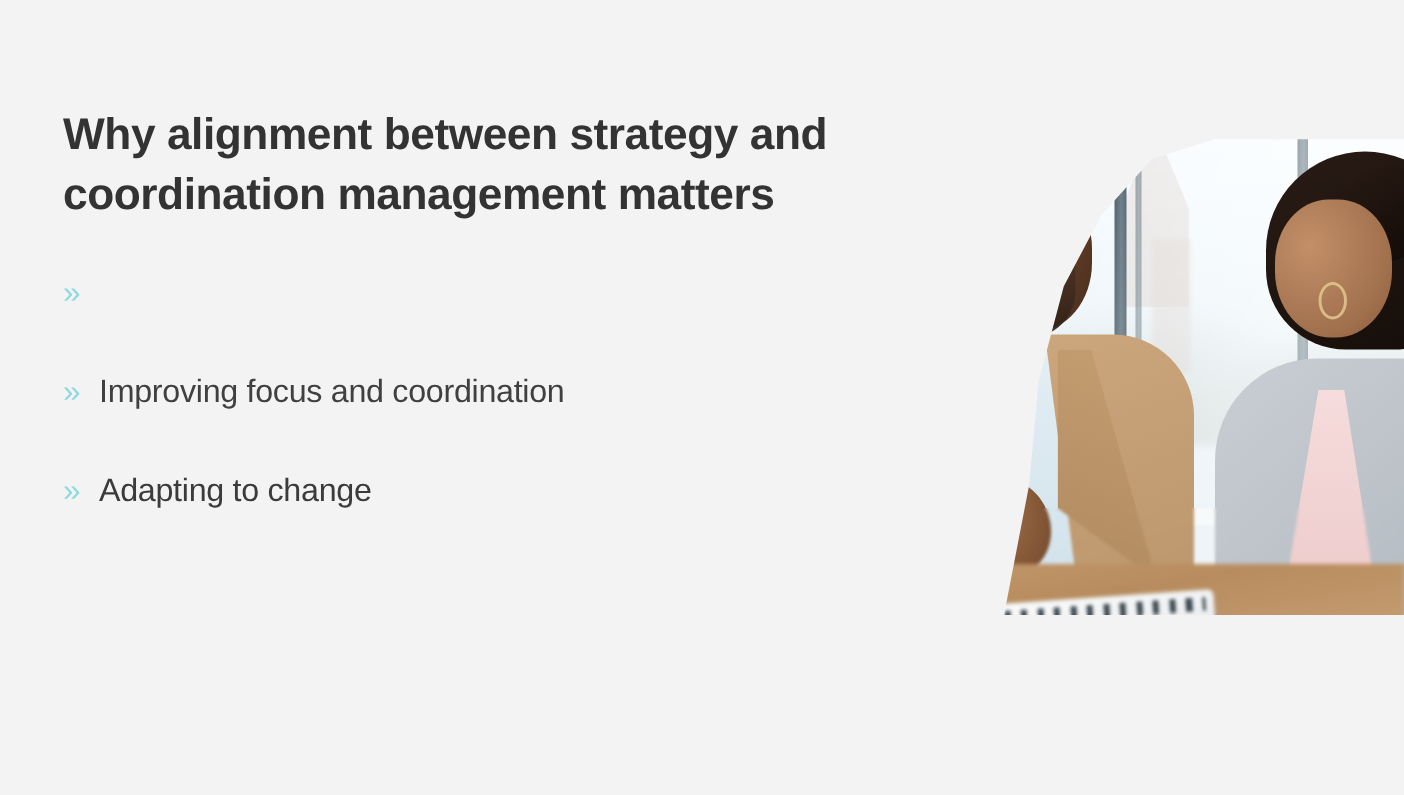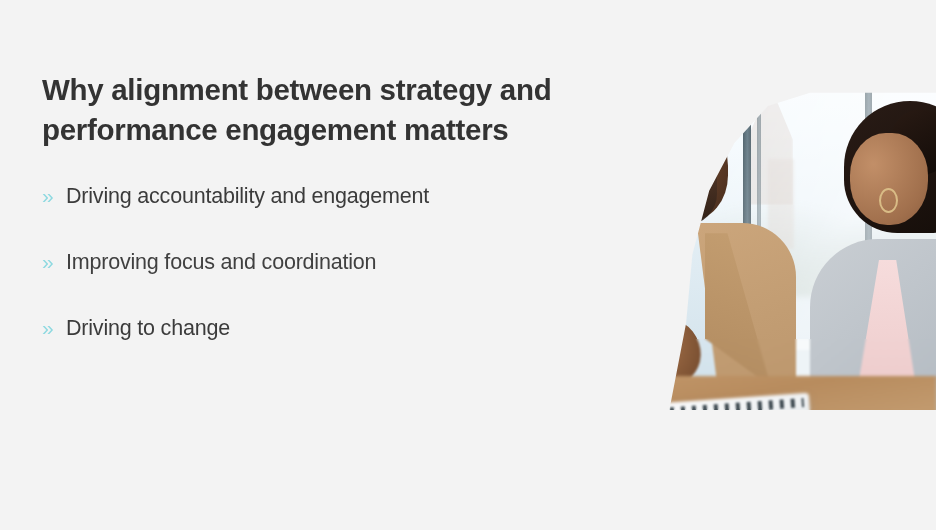--- a/index.html
+++ b/index.html
@@ -375,35 +375,34 @@
       <div class="mug"></div>
       <div class="soft-blur"></div>
     </div>
     <div class="photo-fade"></div>
   </div>
 
   <div class="content">
 
     <h1 class="headline" style="color: rgb(51, 51, 51);">
       <span class="ln">Why alignment between strategy and</span>
-      <span class="ln">performance engagement matters</span>
+      <span class="ln">coordination management matters</span>
     </h1>
 
     <ul class="bullets">
       <li class="bullet">
         <span class="bullet-mark" style="color: rgb(142, 217, 224);">»</span>
-        <span class="bullet-text" style="color: rgb(59, 59, 59);">Driving accountability and engagement</span>
       </li>
       <li class="bullet">
         <span class="bullet-mark" style="color: rgb(142, 217, 224);">»</span>
         <span class="bullet-text" style="color: #404040;">Improving focus and coordination</span>
       </li>
       <li class="bullet">
         <span class="bullet-mark" style="color: rgb(142, 217, 224);">»</span>
-        <span class="bullet-text" style="color: rgb(59, 59, 59);">Driving to change</span>
+        <span class="bullet-text" style="color: rgb(59, 59, 59);">Adapting to change</span>
       </li>
     </ul>
 
     <div class="logo">
       <svg width="274" height="52" viewBox="0 0 274 52" aria-hidden="true">
         <g fill="none" stroke="#3a3a3a" stroke-width="3.1" stroke-linecap="round" stroke-linejoin="round">
 
           <path d="M4 4 V41"></path>
           <circle cx="17.5" cy="30" r="13.5"></circle>
 

